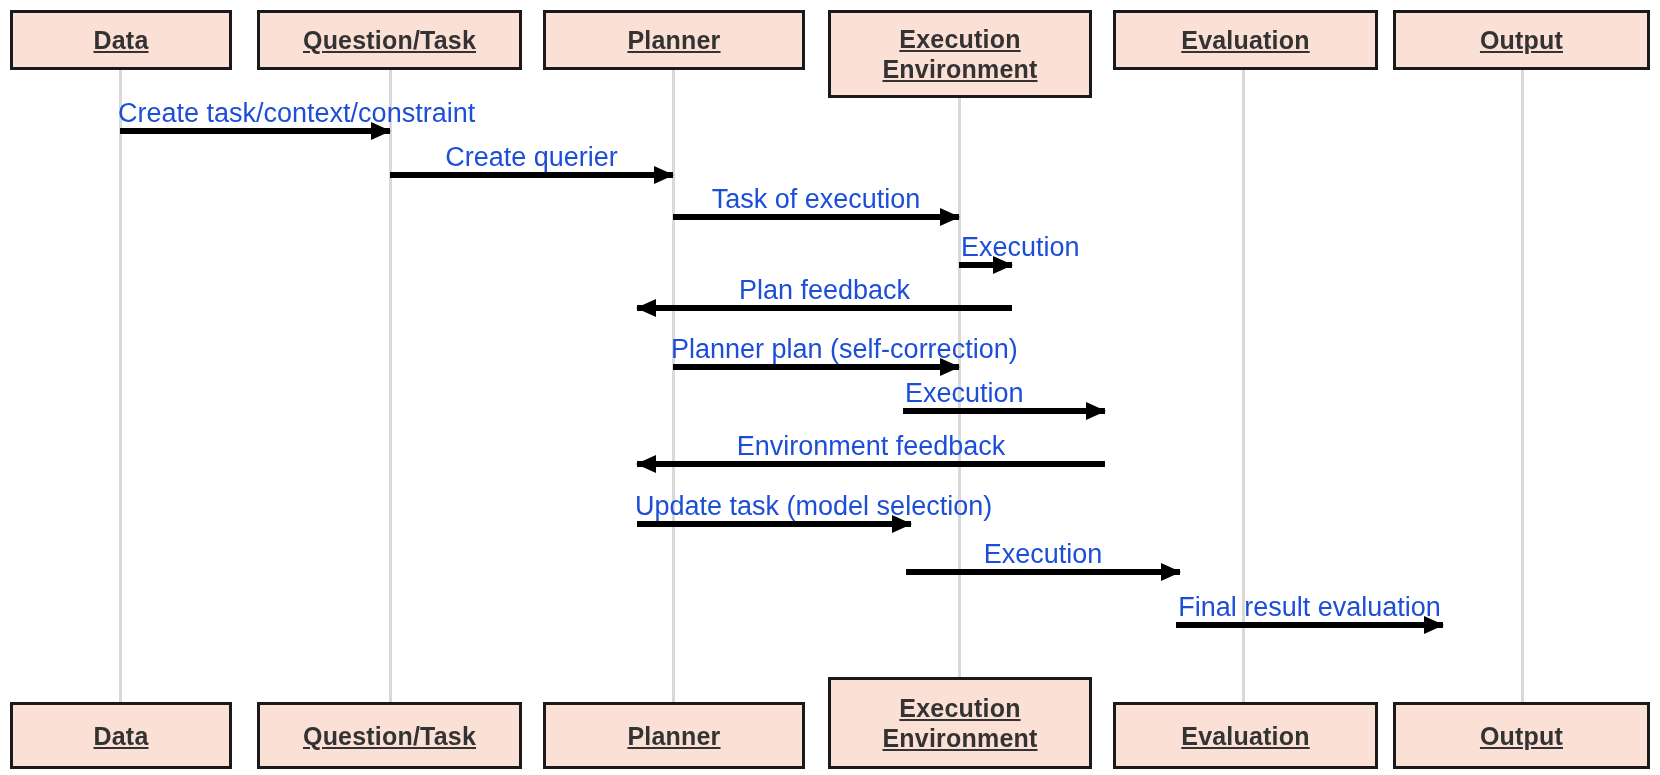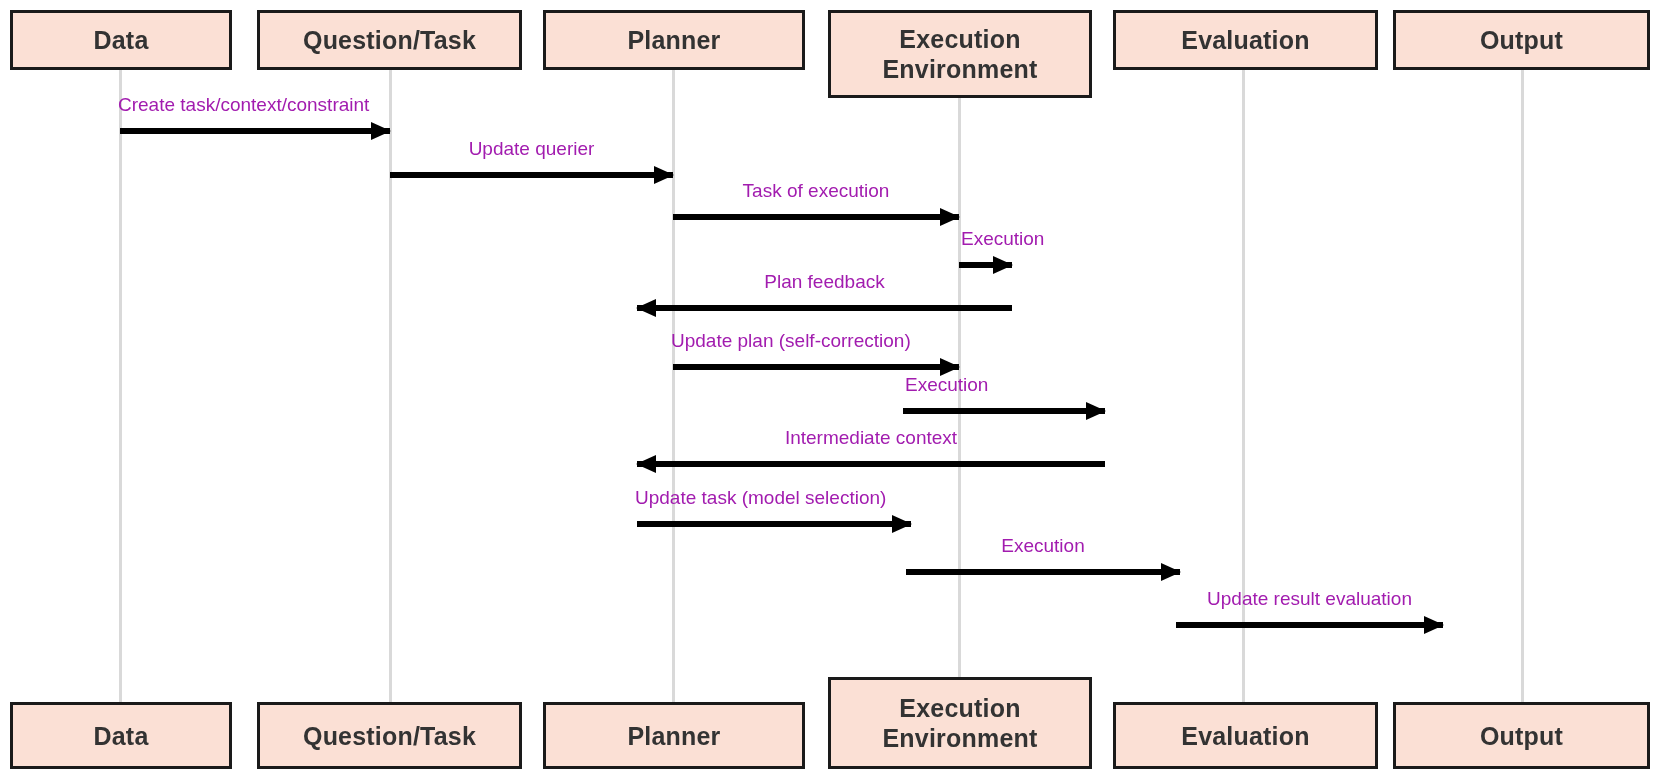--- a/index.html
+++ b/index.html
@@ -38,20 +38,21 @@
     letter-spacing: 0.2px;
     display: flex;
     align-items: center;
     justify-content: center;
     text-align: center;
     z-index: 3;
   }
   .participant .plabel {
     display: block;
     white-space: pre-line;
+    text-decoration: underline;
   }
   
   .message {
     position: absolute;
     height: 0;
     z-index: 2;
   }
   .msg-line {
     position: absolute;
     left: 0;
@@ -71,24 +72,24 @@
   .arrowhead.right {
     right: -1px;
     border-left: 20px solid #000000;
   }
   .arrowhead.left {
     left: -1px;
     border-right: 20px solid #000000;
   }
   .msg-label {
     position: absolute;
-    bottom: 9px;
-    font-size: 19px;
+    bottom: 1px;
+    font-size: 27px;
     line-height: 28px;
-    color: #a21caf;
+    color: #1d4ed8;
     white-space: nowrap;
   }
   .msg-label.center {
     left: 50%;
     transform: translateX(-50%);
   }
   .msg-label.startleft {
     left: -2px;
   }
   .msg-label.startright {
@@ -109,66 +110,66 @@
     </div>
   <div id="messages-layer">
       <div class="message" style="left: 120px; width: 270px; top: 128px;">
         <div class="msg-line" style="background: rgb(0, 0, 0);"></div>
         <div class="arrowhead right" style="border-left-color: rgb(0, 0, 0);"></div>
         <div class="msg-label startleft">Create task/context/constraint</div>
       </div>
       <div class="message" style="left: 390px; width: 283px; top: 172px;">
         <div class="msg-line" style="background: rgb(0, 0, 0);"></div>
         <div class="arrowhead right" style="border-left-color: rgb(0, 0, 0);"></div>
-        <div class="msg-label center">Update querier</div>
+        <div class="msg-label center">Create querier</div>
       </div>
       <div class="message" style="left: 673px; width: 286px; top: 214px;">
         <div class="msg-line" style="background: rgb(0, 0, 0);"></div>
         <div class="arrowhead right" style="border-left-color: rgb(0, 0, 0);"></div>
         <div class="msg-label center">Task of execution</div>
       </div>
       <div class="message" style="left: 959px; width: 53px; top: 262px;">
         <div class="msg-line" style="background: rgb(0, 0, 0);"></div>
         <div class="arrowhead right" style="border-left-color: rgb(0, 0, 0);"></div>
         <div class="msg-label startright">Execution</div>
       </div>
       <div class="message" style="left: 637px; width: 375px; top: 305px;">
         <div class="msg-line" style="background: rgb(0, 0, 0);"></div>
         <div class="arrowhead left" style="border-right-color: rgb(0, 0, 0);"></div>
         <div class="msg-label center">Plan feedback</div>
       </div>
       <div class="message" style="left: 673px; width: 286px; top: 364px;">
         <div class="msg-line" style="background: rgb(0, 0, 0);"></div>
         <div class="arrowhead right" style="border-left-color: rgb(0, 0, 0);"></div>
-        <div class="msg-label startleft">Update plan (self-correction)</div>
+        <div class="msg-label startleft">Planner plan (self-correction)</div>
       </div>
       <div class="message" style="left: 903px; width: 202px; top: 408px;">
         <div class="msg-line" style="background: rgb(0, 0, 0);"></div>
         <div class="arrowhead right" style="border-left-color: rgb(0, 0, 0);"></div>
         <div class="msg-label startright">Execution</div>
       </div>
       <div class="message" style="left: 637px; width: 468px; top: 461px;">
         <div class="msg-line" style="background: rgb(0, 0, 0);"></div>
         <div class="arrowhead left" style="border-right-color: rgb(0, 0, 0);"></div>
-        <div class="msg-label center">Intermediate context</div>
+        <div class="msg-label center">Environment feedback</div>
       </div>
       <div class="message" style="left: 637px; width: 274px; top: 521px;">
         <div class="msg-line" style="background: rgb(0, 0, 0);"></div>
         <div class="arrowhead right" style="border-left-color: rgb(0, 0, 0);"></div>
         <div class="msg-label startleft">Update task (model selection)</div>
       </div>
       <div class="message" style="left: 906px; width: 274px; top: 569px;">
         <div class="msg-line" style="background: rgb(0, 0, 0);"></div>
         <div class="arrowhead right" style="border-left-color: rgb(0, 0, 0);"></div>
         <div class="msg-label center">Execution</div>
       </div>
       <div class="message" style="left: 1176px; width: 267px; top: 622px;">
         <div class="msg-line" style="background: rgb(0, 0, 0);"></div>
         <div class="arrowhead right" style="border-left-color: rgb(0, 0, 0);"></div>
-        <div class="msg-label center">Update result evaluation</div>
+        <div class="msg-label center">Final result evaluation</div>
       </div>
     </div>
   <div id="participants-layer">
       <div class="participant" style="left: 10px; width: 222px; top: 10px; height: 60px; background: rgb(251, 224, 213); border-color: rgb(26, 26, 26); color: rgb(51, 51, 51);">
         <span class="plabel">Data</span>
       </div>
       <div class="participant" style="left: 10px; width: 222px; top: 702px; height: 67px; background: rgb(251, 224, 213); border-color: rgb(26, 26, 26); color: rgb(51, 51, 51);">
         <span class="plabel">Data</span>
       </div>
       <div class="participant" style="left: 257px; width: 265px; top: 10px; height: 60px; background: rgb(251, 224, 213); border-color: rgb(26, 26, 26); color: rgb(51, 51, 51);">

